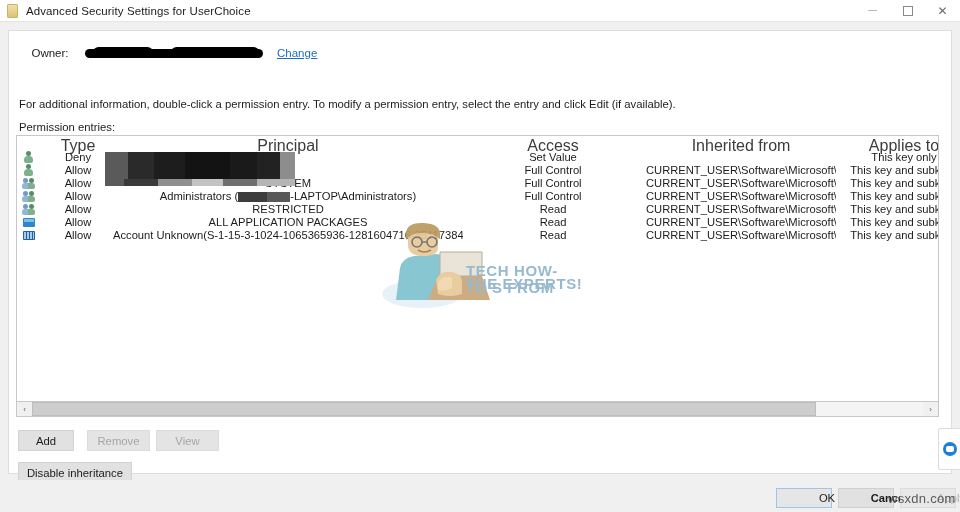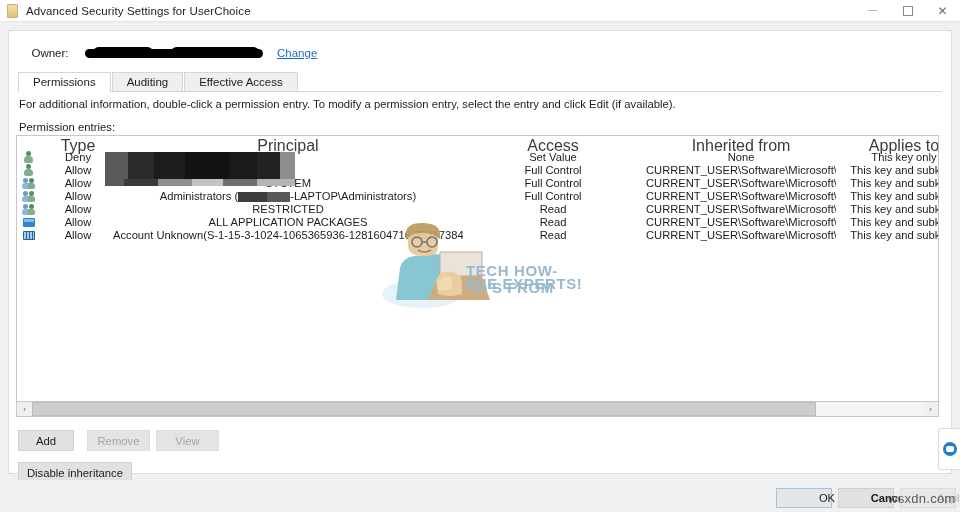--- a/index.html
+++ b/index.html
@@ -486,25 +486,20 @@
   </div>
 
   <div class="panel">
 
     <div class="owner-row">
       <span class="owner-label">Owner:</span>
       <span class="owner-redact"></span>
       <span class="owner-change">Change</span>
     </div>
 
-    <div class="tabstrip">
-      <div class="tab active">Permissions</div>
-      <div class="tab">Auditing</div>
-      <div class="tab">Effective Access</div>
-    </div>
 
     <div class="info-text">For additional information, double-click a permission entry. To modify a permission entry, select the entry and click Edit (if available).</div>
 
     <div class="entries-label">Permission entries:</div>
 
     <div class="listview">
       <div class="lv-header">
         <span class="c-type">Type</span>
         <span class="c-prin">Principal</span>
         <span class="c-acc">Access</span>
@@ -512,21 +507,20 @@
         <span class="c-app">Applies to</span>
       </div>
 
       <div class="lv-rows">
         <div class="redact-block"></div>
 
         <div class="lv-row">
           <span class="c-icon"><i class="ic ic-user"></i></span>
           <span class="c-type">Deny</span>
           <span class="c-acc">Set Value</span>
-          <span class="c-inh">None</span>
           <span class="c-app">This key only</span>
         </div>
 
         <div class="lv-row">
           <span class="c-icon"><i class="ic ic-user"></i></span>
           <span class="c-type">Allow</span>
           <span class="c-acc">Full Control</span>
           <span class="c-inh">CURRENT_USER\Software\Microsoft\Windo...</span>
           <span class="c-app">This key and subkeys</span>
         </div>

